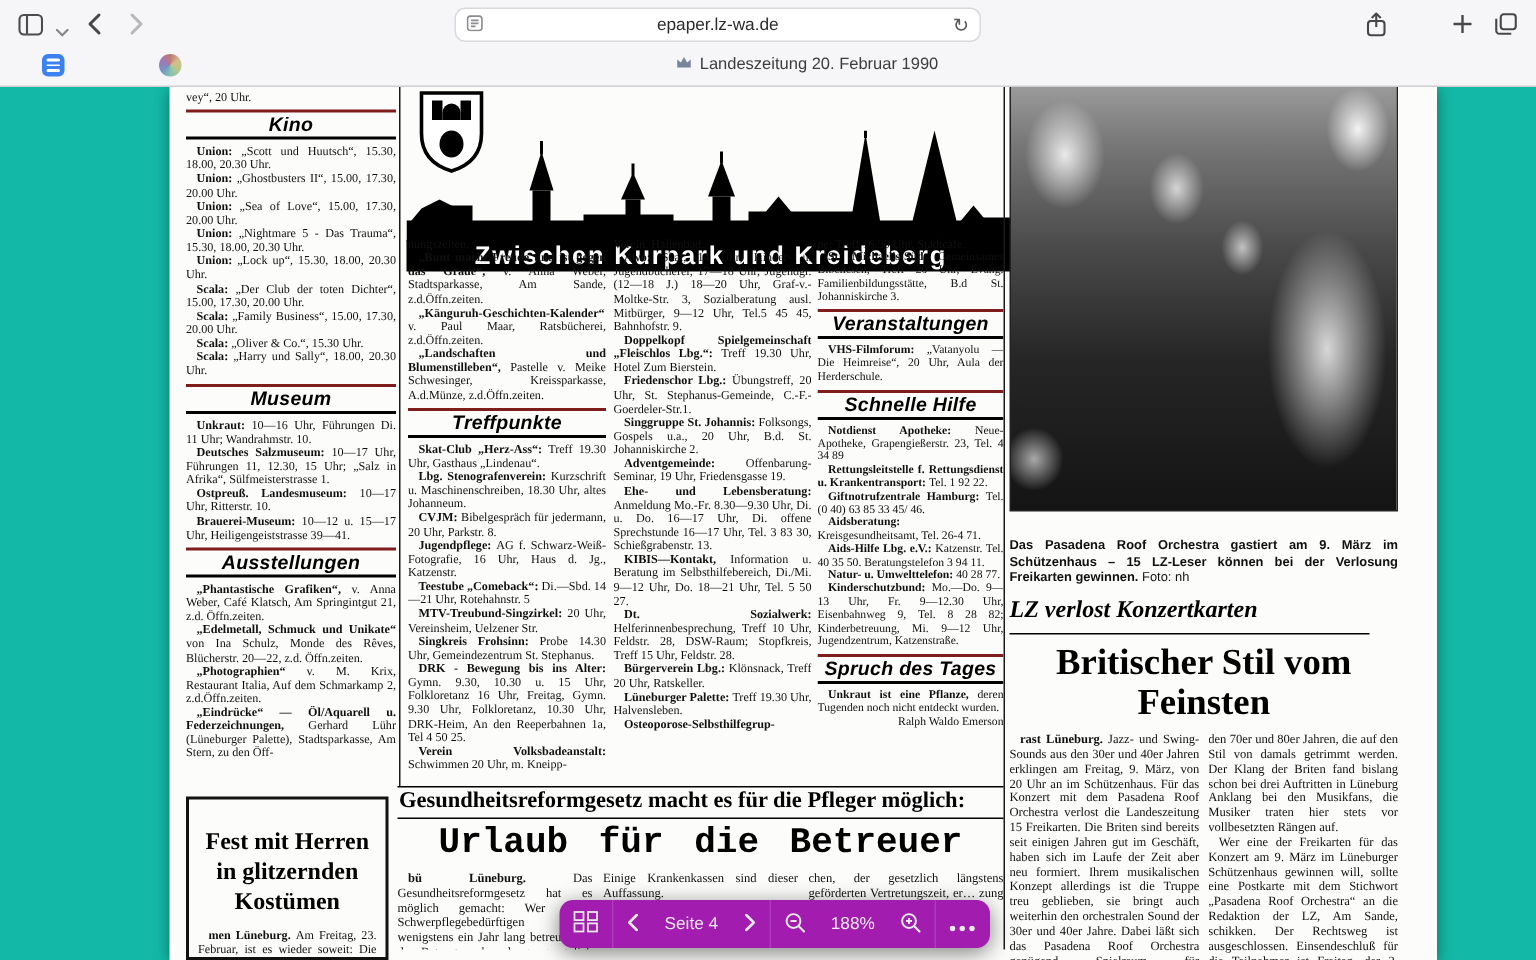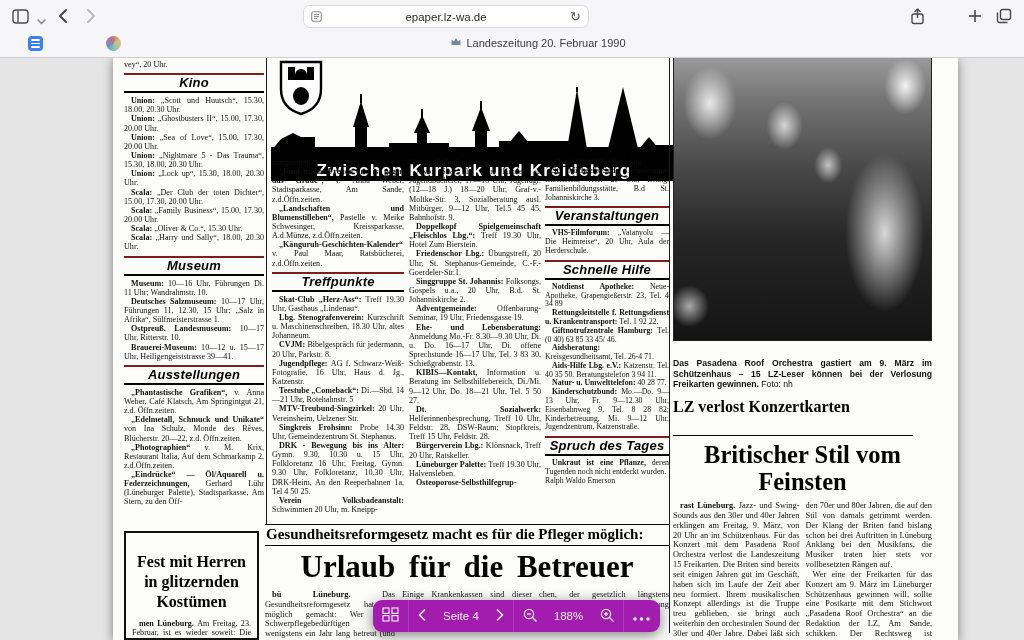--- a/index.html
+++ b/index.html
@@ -1,29 +1,29 @@
 <!DOCTYPE html>
 <html><head>
 <meta charset="utf-8">
 <style>
   html,body{margin:0;padding:0;width:1024px;height:640px;overflow:hidden;font-family:"Liberation Sans",sans-serif;}
   
   .chrome{position:fixed;top:0;left:0;width:1024px;height:57px;background:#f6f5f7;border-bottom:1px solid #cfced1;z-index:5;}
   .row1{position:relative;height:33px;}
   .row2{position:relative;height:23px;}
   .cbtn{position:absolute;background:none;border:none;padding:0;cursor:default;display:flex;align-items:center;justify-content:center;}
-  .addressbar{position:absolute;left:303px;top:5px;width:286px;height:23px;background:#ffffff;border:1px solid #d9d8db;border-radius:7px;display:flex;align-items:center;padding:0 7px;box-sizing:border-box;}
+  .addressbar{position:absolute;left:303px;top:5px;width:351px;height:23px;background:#ffffff;border:1px solid #d9d8db;border-radius:7px;display:flex;align-items:center;padding:0 7px;box-sizing:border-box;}
   .url{flex:1;text-align:center;font-size:11.5px;color:#2b2b2d;}
   .reload{font-size:13px;color:#58585b;line-height:1;}
   .tabtitle{position:absolute;left:calc(50% + 26px);top:3px;transform:translateX(-50%);display:flex;align-items:center;gap:5px;font-size:11px;color:#3c3c3f;white-space:nowrap;}
   .pinblue{position:absolute;left:28px;top:3px;width:15px;height:15px;border-radius:4px;background:#3b82f0;display:flex;flex-direction:column;justify-content:center;gap:2px;padding:0 3px;box-sizing:border-box;}
   .pinblue i{display:block;height:1.6px;background:#fff;border-radius:1px;}
   .pincolor{position:absolute;left:106px;top:3px;width:15px;height:15px;border-radius:50%;background:conic-gradient(#d96a5e,#d9b45e,#a8c467,#5ec2af,#5e8fd9,#a86ad0,#d96a5e);filter:saturate(.6) brightness(1.05);}
   
-  .content{position:absolute;top:57px;left:0;width:1024px;height:583px;background:#e5e5e5;}
+  .content{position:absolute;top:57px;left:0;width:1024px;height:583px;background:#14b8a6;}
   .page{position:absolute;left:113px;top:0;width:845px;height:583px;background:#fcfcfb;box-shadow:0 2px 10px rgba(0,0,0,.45);overflow:hidden;}
   .abs{position:absolute;}
   .vrule{position:absolute;width:1px;background:#1a1a1a;}
   
   .np{margin:0;font-family:"Liberation Serif",serif;font-size:8.1px;line-height:1.13;text-align:justify;text-indent:7px;color:#101010;}
   .frag{font-family:"Liberation Serif",serif;font-size:8.1px;line-height:1.13;color:#101010;}
   .sechead{font-family:"Liberation Sans",sans-serif;font-style:italic;font-weight:700;font-size:13px;text-align:center;border-top:2px solid #7f1d1d;border-bottom:2px solid #000;padding:0 0 1px;margin:4px 0 3px;letter-spacing:.2px;color:#000;}
   #col1{left:11px;top:3px;width:140px;height:468px;overflow:hidden;}
   #colA{left:159px;top:101px;width:132px;height:366px;overflow:hidden;}
   #colB{left:296px;top:101px;width:132px;height:366px;overflow:hidden;}
@@ -45,29 +45,29 @@
     radial-gradient(38px 52px at 14% 16%, rgba(240,240,240,.95), rgba(240,240,240,0) 70%),
     radial-gradient(26px 34px at 43% 24%, rgba(225,225,225,.9), rgba(225,225,225,0) 70%),
     radial-gradient(30px 40px at 90% 10%, rgba(250,250,250,.95), rgba(250,250,250,0) 70%),
     radial-gradient(55px 110px at 82% 62%, rgba(235,235,235,.9), rgba(235,235,235,0) 72%),
     radial-gradient(28px 30px at 6% 88%, rgba(205,205,205,.8), rgba(205,205,205,0) 70%),
     radial-gradient(20px 26px at 60% 38%, rgba(215,215,215,.85), rgba(215,215,215,0) 70%),
     linear-gradient(180deg,#9a9a9a 0%,#767676 14%,#4a4a4a 38%,#262626 64%,#141414 100%);
     border:1px solid #222;box-sizing:border-box;}
   .caption{margin-top:17px;}
   .caption .np{font-family:"Liberation Sans",sans-serif;font-weight:400;font-size:8.6px;line-height:1.25;text-indent:0;}
-  .kicker{font-family:"Liberation Serif",serif;font-weight:700;font-size:16px;color:#000;border-bottom:1.5px solid #000;padding-bottom:19px;margin-top:8px;width:240px;}
+  .kicker{font-family:"Liberation Serif",serif;font-weight:700;font-size:16px;color:#000;border-bottom:1.5px solid #000;padding-bottom:6px;margin-top:8px;width:240px;font-style:italic;}
   .headline1{font-family:"Liberation Serif",serif;font-weight:700;font-size:24.5px;line-height:1.1;text-align:center;color:#000;margin-top:6px;}
   .artbody{display:flex;gap:6px;margin-top:5px;height:176px;overflow:hidden;}
   .artbody>div{width:127px;overflow:hidden;}
   .artbody .np{font-size:8.4px;line-height:1.17;}
   
   #urlaub{left:152px;top:467px;width:404px;}
   .kicker2{font-family:"Liberation Serif",serif;font-weight:700;font-size:15px;color:#000;border-top:1.5px solid #000;border-bottom:1.5px solid #000;padding:1px 1px 2px;white-space:nowrap;overflow:hidden;}
-  .headline2{font-family:Liberation Serif, serif;font-weight:700;font-size:31px;text-align:center;color:#000;margin:3px 0 5px;word-spacing:6px;}
+  .headline2{font-family:Liberation Mono, monospace;font-weight:700;font-size:24px;text-align:center;color:#000;margin:3px 0 5px;word-spacing:6px;}
   .ubody{display:flex;gap:7px;height:52px;overflow:hidden;}
   .ubody>div{width:130px;overflow:hidden;}
   .ubody .np{font-size:8.4px;line-height:1.17;}
   
   .vbar{position:fixed;left:373px;top:600px;width:287px;height:32px;background:#a21caf;border-radius:9px;box-shadow:0 3px 14px rgba(0,0,0,.5);display:flex;align-items:center;z-index:9;color:#ececee;}
   .vbtn{background:none;border:none;padding:0 9px;height:100%;display:flex;align-items:center;justify-content:center;cursor:default;}
   .vsep{width:1px;height:100%;background:rgba(255,255,255,.13);}
   .vlabel{font-size:11.5px;color:#ececee;padding:0 8px;white-space:nowrap;}
 </style>
 </head>
@@ -154,21 +154,21 @@
           <p class="np"><b>Union: </b>„Sea of Love“, 15.00, 17.30, 20.00 Uhr.</p>
           <p class="np"><b>Union: </b>„Nightmare 5 - Das Trauma“, 15.30, 18.00, 20.30 Uhr.</p>
           <p class="np"><b>Union: </b>„Lock up“, 15.30, 18.00, 20.30 Uhr.</p>
           <p class="np"><b>Scala: </b>„Der Club der toten Dichter“, 15.00, 17.30, 20.00 Uhr.</p>
           <p class="np"><b>Scala: </b>„Family Business“, 15.00, 17.30, 20.00 Uhr.</p>
           <p class="np"><b>Scala: </b>„Oliver &amp; Co.“, 15.30 Uhr.</p>
           <p class="np"><b>Scala: </b>„Harry und Sally“, 18.00, 20.30 Uhr.</p>
         </div>
       <div class="sechead">Museum</div>
       <div>
-          <p class="np"><b>Museum: </b>10—16 Uhr, Führungen Di. 11 Uhr; Wandrahmstr. 10.</p>
+          <p class="np"><b>Unkraut: </b>10—16 Uhr, Führungen Di. 11 Uhr; Wandrahmstr. 10.</p>
           <p class="np"><b>Deutsches Salzmuseum: </b>10—17 Uhr, Führungen 11, 12.30, 15 Uhr; „Salz in Afrika“, Sülfmeisterstrasse 1.</p>
           <p class="np"><b>Ostpreuß. Landesmuseum: </b>10—17 Uhr, Ritterstr. 10.</p>
           <p class="np"><b>Brauerei-Museum: </b>10—12 u. 15—17 Uhr, Heiligengeiststrasse 39—41.</p>
         </div>
       <div class="sechead">Ausstellungen</div>
       <div>
           <p class="np"><b>„Phantastische Grafiken“, </b>v. Anna Weber, Café Klatsch, Am Springintgut 21, z.d. Öffn.zeiten.</p>
           <p class="np"><b>„Edelmetall, Schmuck und Unikate“ </b>von Ina Schulz, Monde des Rêves, Blücherstr. 20—22, z.d. Öffn.zeiten.</p>
           <p class="np"><b>„Photographien“ </b>v. M. Krix, Restaurant Italia, Auf dem Schmarkamp 2, z.d.Öffn.zeiten.</p>
           <p class="np"><b>„Eindrücke“ — Öl/Aquarell u. Federzeichnungen, </b>Gerhard Lühr (Lüneburger Palette), Stadtsparkasse, Am Stern, zu den Öff-</p>
@@ -209,22 +209,22 @@
         <path d="M18,21 h12 v-5 a6,6 0 0 0 -12,0 z" fill="#000"></path>
         <ellipse cx="24" cy="37" rx="8" ry="9" fill="#000"></ellipse>
       </svg>
       <div class="band">Zwischen Kurpark und Kreideberg</div>
     </div>
 
     <div id="colA" class="abs">
       <div class="frag">nungszeiten.</div>
       <div>
           <p class="np"><b>„Bunt macht Freude und ist gegen das Graue“, </b>v. Anna Weber, Stadtsparkasse, Am Sande, z.d.Öffn.zeiten.</p>
+          <p class="np"><b>„Känguruh-Geschichten-Kalender“ </b>v. Paul Maar, Ratsbücherei, z.d.Öffn.zeiten.</p>
           <p class="np"><b>„Landschaften und Blumenstilleben“, </b>Pastelle v. Meike Schwesinger, Kreissparkasse, A.d.Münze, z.d.Öffn.zeiten.</p>
-          <p class="np"><b>„Känguruh-Geschichten-Kalender“ </b>v. Paul Maar, Ratsbücherei, z.d.Öffn.zeiten.</p>
         </div>
       <div class="sechead">Treffpunkte</div>
       <div>
           <p class="np"><b>Skat-Club „Herz-Ass“: </b>Treff 19.30 Uhr, Gasthaus „Lindenau“.</p>
           <p class="np"><b>Lbg. Stenografenverein: </b>Kurzschrift u. Maschinenschreiben, 18.30 Uhr, altes Johanneum.</p>
           <p class="np"><b>CVJM: </b>Bibelgespräch für jedermann, 20 Uhr, Parkstr. 8.</p>
           <p class="np"><b>Jugendpflege: </b>AG f. Schwarz-Weiß-Fotografie, 16 Uhr, Haus d. Jg., Katzenstr.</p>
           <p class="np"><b>Teestube „Comeback“: </b>Di.—Sbd. 14—21 Uhr, Rotehahnstr. 5</p>
           <p class="np"><b>MTV-Treubund-Singzirkel: </b>20 Uhr, Vereinsheim, Uelzener Str.</p>
           <p class="np"><b>Singkreis Frohsinn: </b>Probe 14.30 Uhr, Gemeindezentrum St. Stephanus.</p>
@@ -265,21 +265,21 @@
           <p class="np"><b>Rettungsleitstelle f. Rettungsdienst u. Krankentransport: </b>Tel. 1 92 22.</p>
           <p class="np"><b>Giftnotrufzentrale Hamburg: </b>Tel. (0 40) 63 85 33 45/ 46.</p>
           <p class="np"><b>Aidsberatung: </b>Kreisgesundheitsamt, Tel. 26-4 71.</p>
           <p class="np"><b>Aids-Hilfe Lbg. e.V.: </b>Katzenstr. Tel. 40 35 50. Beratungstelefon 3 94 11.</p>
           <p class="np"><b>Natur- u. Umwelttelefon: </b>40 28 77.</p>
           <p class="np"><b>Kinderschutzbund: </b>Mo.—Do. 9—13 Uhr, Fr. 9—12.30 Uhr, Eisenbahnweg 9, Tel. 8 28 82; Kinderbetreuung, Mi. 9—12 Uhr, Jugendzentrum, Katzenstraße.</p>
         </div>
       <div class="sechead">Spruch des Tages</div>
       <div>
           <p class="np"><b>Unkraut ist eine Pflanze, </b>deren Tugenden noch nicht entdeckt wurden.</p>
-          <p class="np" style="text-indent: 0px;">Ralph Waldo Emerson</p>
+          <p class="np" style="text-align: right; text-indent: 0px;">Ralph Waldo Emerson</p>
         </div>
     </div>
 
     <div id="vrule2" class="vrule"></div>
 
     <div id="right" class="abs">
       <div class="photo"></div>
       <div class="caption">
           <p class="np"><b>Das Pasadena Roof Orchestra gastiert am 9. März im Schützenhaus – 15 LZ-Leser können bei der Verlosung Freikarten gewinnen. </b>Foto: nh</p>
         </div>

